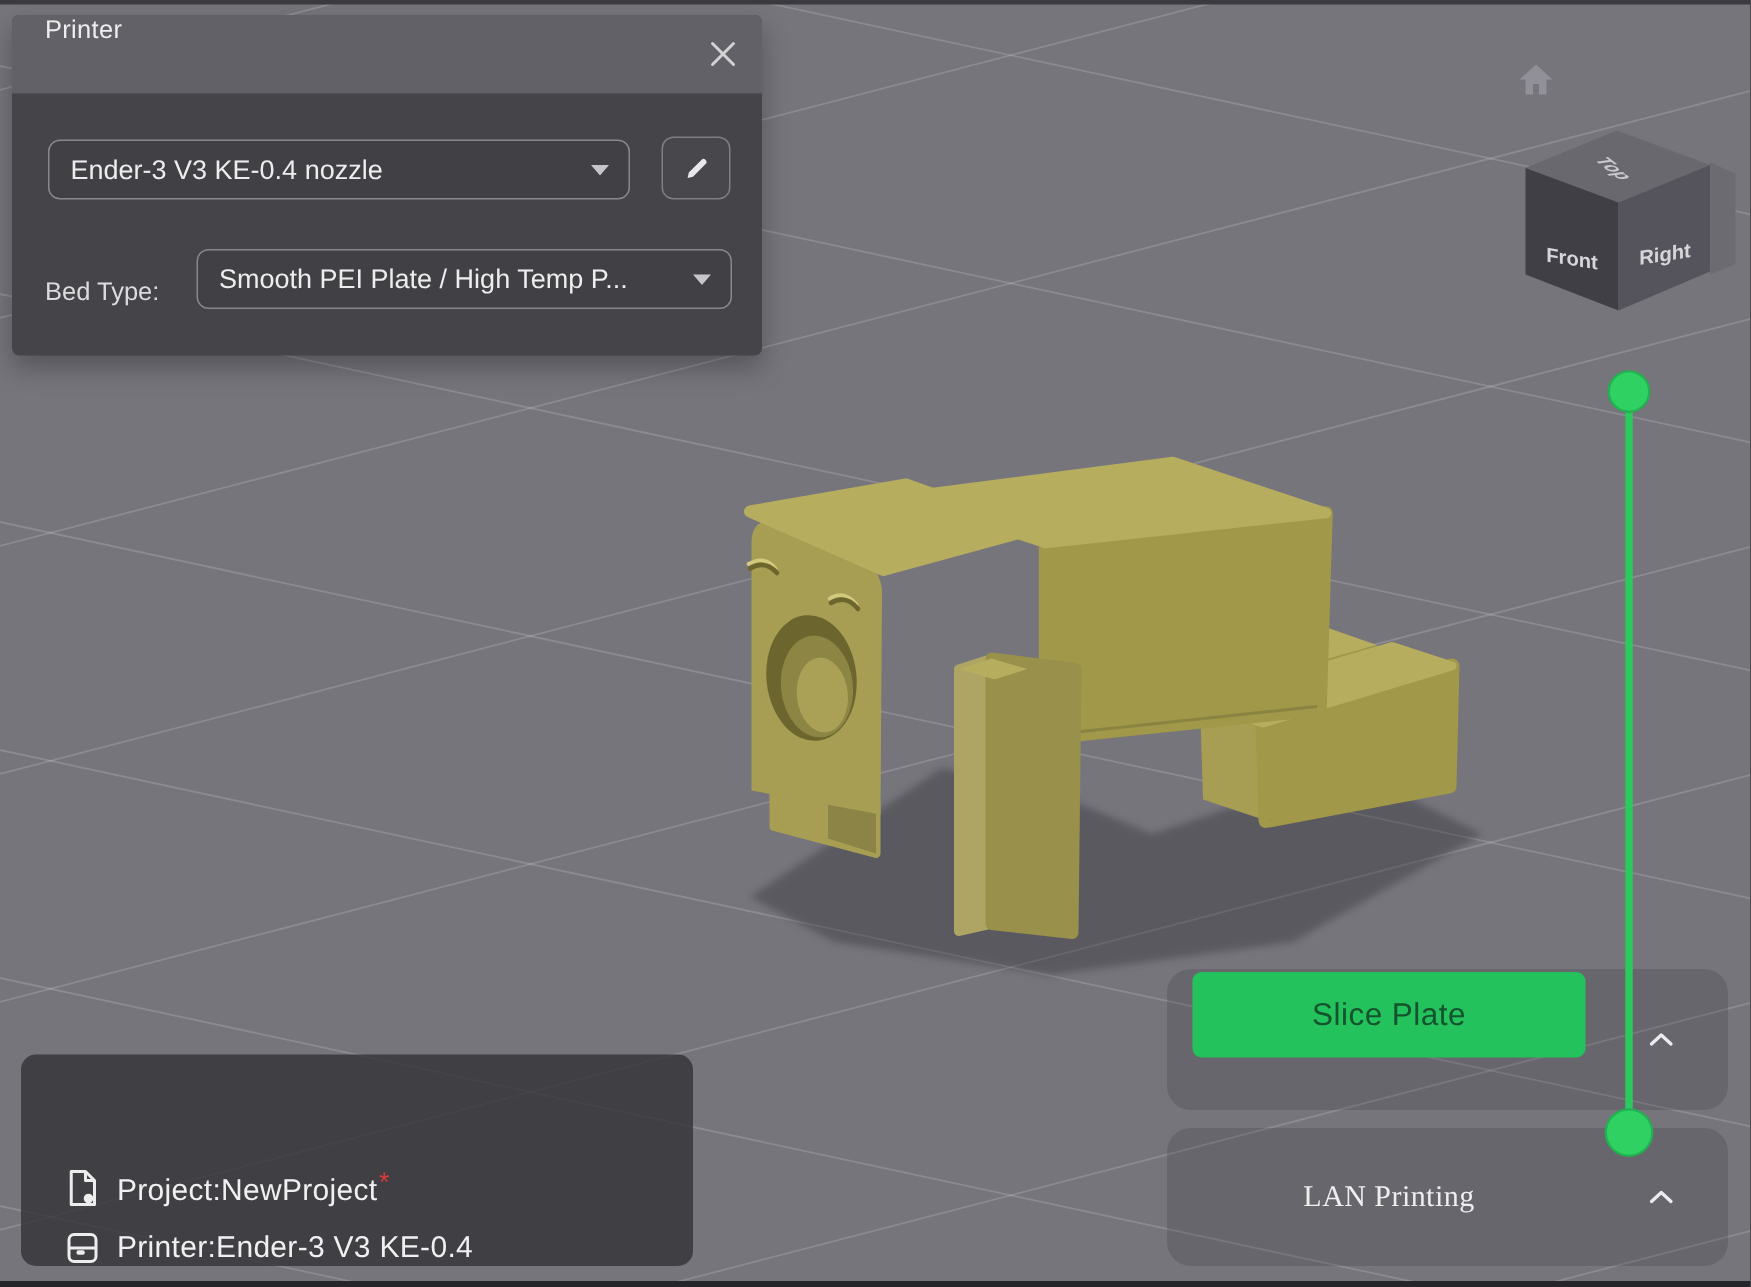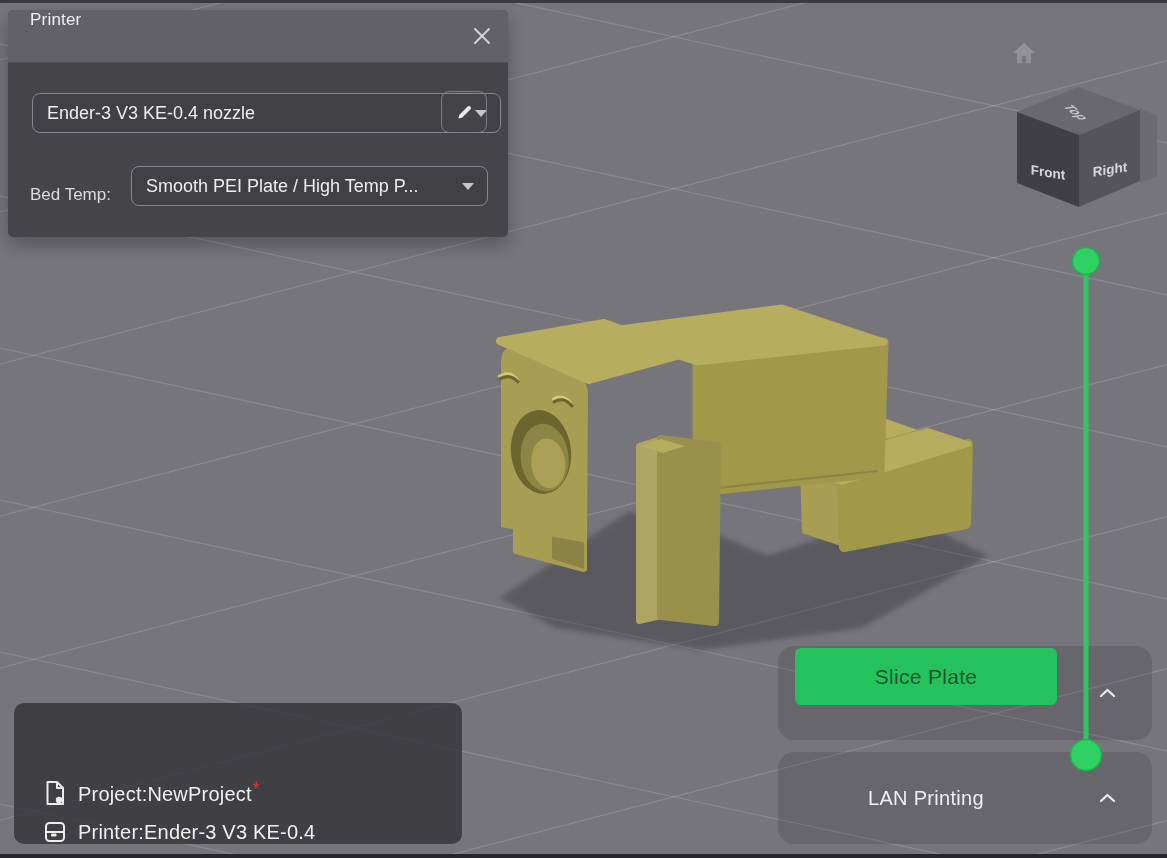--- a/index.html
+++ b/index.html
@@ -36,21 +36,21 @@
   }
   .dropdown .dd-text{
     margin-left:14px;margin-right:28px;font-size:18px;color:#ededee;
     white-space:nowrap;overflow:hidden;
   }
   .caret-down{
     position:absolute;right:13px;top:50%;margin-top:-3px;
     width:0;height:0;border-left:6px solid transparent;border-right:6px solid transparent;
     border-top:7px solid #c6c6ca;
   }
-  .dd-preset{left:24px;top:83px;width:469px;}
+  .dd-preset{left:24px;top:83px;width:388px;}
   .edit-btn{
     position:absolute;left:433px;top:81px;width:46px;height:42px;box-sizing:border-box;
     border:1px solid #7e7e85;border-radius:8px;background:rgba(255,255,255,.02);
     display:flex;align-items:center;justify-content:center;cursor:pointer;
   }
   .bed-label{position:absolute;left:22px;top:165px;height:40px;display:flex;align-items:center;
     font-size:17px;color:#dcdcde;}
   .dd-bed{left:123px;top:156px;width:357px;align-items:center;}
 
   
@@ -63,21 +63,21 @@
   .status-row{display:flex;align-items:center;gap:12px;}
   .status-text{font-size:20px;color:#f0f0f1;letter-spacing:.2px;}
   .modified-marker{color:#d93a3a;font-size:18px;vertical-align:6px;margin-left:1px;}
 
   
   .action-box{
     position:absolute;left:778px;width:374px;border-radius:16px;
     background:rgba(50,50,58,.22);z-index:2;
   }
   .slice-box{top:646px;height:94px;}
-  .lan-box{top:752px;height:92px;}
+  .lan-box{top:752px;height:92px;font-family:Liberation Serif, serif;}
   .slice-btn{
     position:absolute;left:17px;top:2px;width:262px;height:57px;
     background:#23c25c;border:none;border-radius:6px;cursor:pointer;
     font-size:21px;color:#14532d;font-family:inherit;letter-spacing:.3px;
   }
   .lan-btn{
     position:absolute;left:17px;top:0;width:262px;height:92px;
     background:transparent;border:none;cursor:pointer;
     font-size:20px;color:#eeeeef;font-family:inherit;letter-spacing:.3px;
   }
@@ -220,21 +220,21 @@
       <span class="dd-text">Ender-3 V3 KE-0.4 nozzle</span>
       <span class="caret-down"></span>
     </div>
 
     <div class="edit-btn">
       <svg width="17" height="17" viewBox="0 0 17 17">
         <path d="M11.6 2.6 a1.9 1.9 0 0 1 2.8 2.8 L6 13.8 L2.4 14.6 L3.2 11 Z" fill="#e8e8ea"></path>
       </svg>
     </div>
 
-    <div class="bed-label">Bed Temp:</div>
+    <div class="bed-label">Bed Type:</div>
 
     <div class="dropdown dd-bed">
       <span class="dd-text">Smooth PEI Plate / High Temp P...</span>
       <span class="caret-down"></span>
     </div>
   </div>
 
   <div class="abs status-panel">
     <div class="status-row">
       <svg width="22" height="26" viewBox="0 0 22 26">

